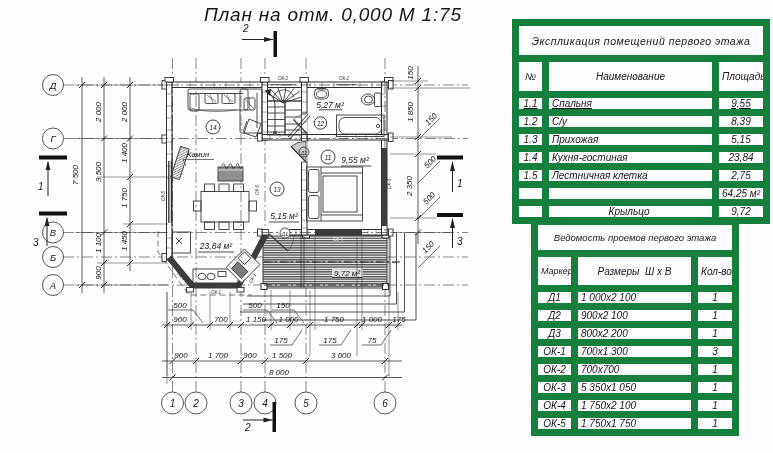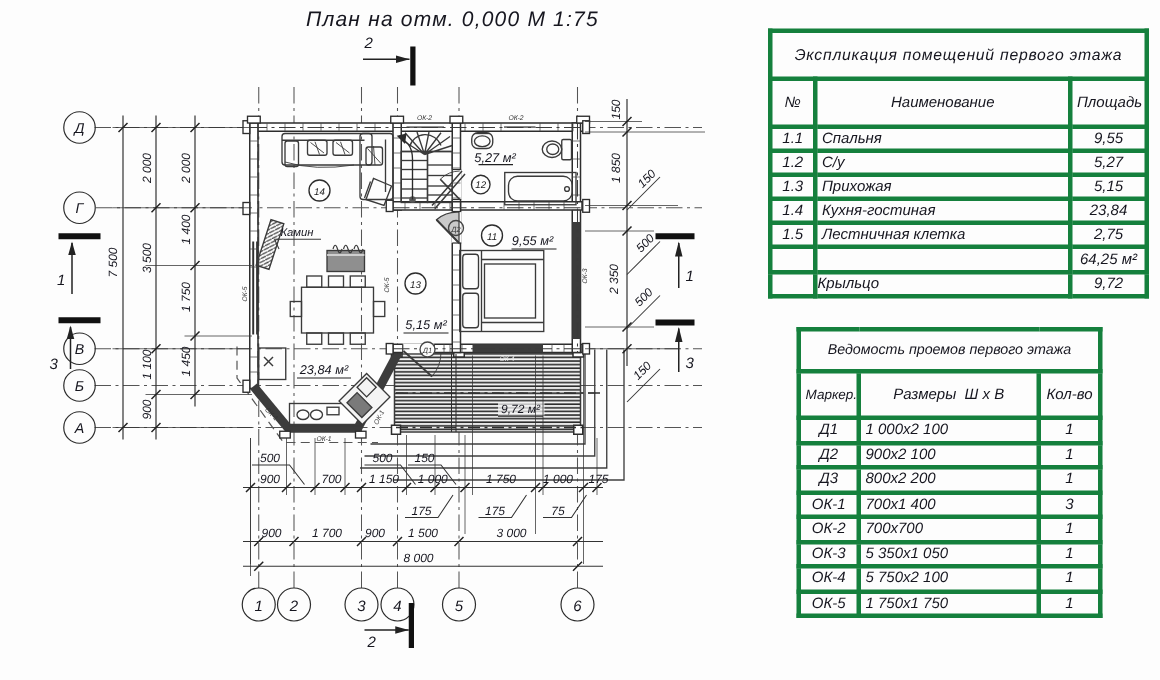--- a/index.html
+++ b/index.html
@@ -1,20 +1,20 @@
 <!DOCTYPE html>
 <html><head>
 <meta charset="utf-8">
 <style>
   html,body{margin:0;padding:0;background:#fdfdfd;width:773px;height:453px;overflow:hidden;}
   body{font-family:"Liberation Sans", sans-serif;color:#1c1c28;position:relative;}
-  .ttl{position:absolute;left:204px;top:4px;font-style:italic;font-size:14px;letter-spacing:0.8px;color:#16161f;white-space:nowrap;}
+  .ttl{position:absolute;left:204px;top:4px;font-style:italic;font-size:19px;letter-spacing:0.8px;color:#16161f;white-space:nowrap;}
   svg{position:absolute;left:0;top:0;}
   table{border-collapse:collapse;table-layout:fixed;font-style:italic;color:#16161f;}
-  td{border:3px solid #15803d;padding:0 3px;font-size:10px;overflow:hidden;white-space:nowrap;}
+  td{border:7px solid #15803d;padding:0 3px;font-size:10px;overflow:hidden;white-space:nowrap;}
   .t1{position:absolute;left:512px;top:19px;}
   .t2{position:absolute;left:531px;top:218px;}
   .c{text-align:center;}
 </style>
 </head>
 <body>
 
 <div class="ttl">План на отм. 0,000 М 1:75</div>
 
 <svg width="773" height="453" viewBox="0 0 773 453">
@@ -647,29 +647,29 @@
       </colgroup>
 <tbody>
         <tr>
           <td colspan="3" class="c" style="height:29px;font-size:10.5px;letter-spacing:0.5px;">Экспликация помещений первого этажа</td>
         </tr>
 <tr>
           <td class="c" style="height:28.5px;width:24px;">№</td>
           <td class="c" style="width:162px;">Наименование</td>
           <td class="c" style="width:43px;">Площадь</td>
         </tr>
-<tr style="height:16.2px;">
+<tr style="height:16.2px;text-decoration:underline;">
           <td class="c">1.1</td>
           <td>Спальня</td>
           <td class="c">9,55</td>
         </tr>
 <tr style="height:16.2px;">
           <td class="c">1.2</td>
           <td>С/у</td>
-          <td class="c">5,27</td>
+          <td class="c">8,39</td>
         </tr>
 <tr style="height:16.2px;padding-left:24px;">
           <td class="c">1.3</td>
           <td>Прихожая</td>
           <td class="c">5,15</td>
         </tr>
 <tr style="height:16.2px;">
           <td class="c">1.4</td>
           <td>Кухня-гостиная</td>
           <td class="c">23,84</td>
@@ -679,21 +679,21 @@
           <td>Лестничная клетка</td>
           <td class="c">2,75</td>
         </tr>
 <tr style="height:16.2px;">
           <td></td>
           <td></td>
           <td class="c">64,25 м²</td>
         </tr>
 <tr style="height:16.2px;">
           <td></td>
-          <td style="padding-left:0;">Крыльцо</td>
+          <td style="padding-left:0;text-align:center;">Крыльцо</td>
           <td class="c">9,72</td>
         </tr>
 </tbody>
     </table>
 </div>
 
 <div class="t2">
 <table style="width:201px;">
       <colgroup>
         <col style="width:40px">
@@ -719,36 +719,36 @@
           <td>900х2 100</td>
           <td class="c">1</td>
         </tr>
 <tr style="height:16.5px;">
           <td class="c">Д3</td>
           <td>800х2 200</td>
           <td class="c">1</td>
         </tr>
 <tr style="height:16.5px;">
           <td class="c">ОК-1</td>
-          <td>700х1 400</td>
+          <td>700х1 300</td>
           <td class="c">3</td>
         </tr>
 <tr style="height:16.5px;">
           <td class="c">ОК-2</td>
           <td>700х700</td>
           <td class="c">1</td>
         </tr>
 <tr style="height:16.5px;">
           <td class="c">ОК-3</td>
           <td>5 350х1 050</td>
           <td class="c">1</td>
         </tr>
 <tr style="height:16.5px;">
           <td class="c">ОК-4</td>
-          <td>5 750х2 100</td>
+          <td>1 750х2 100</td>
           <td class="c">1</td>
         </tr>
 <tr style="height:16.5px;">
           <td class="c">ОК-5</td>
           <td>1 750х1 750</td>
           <td class="c">1</td>
         </tr>
 </tbody>
     </table>
 </div>

